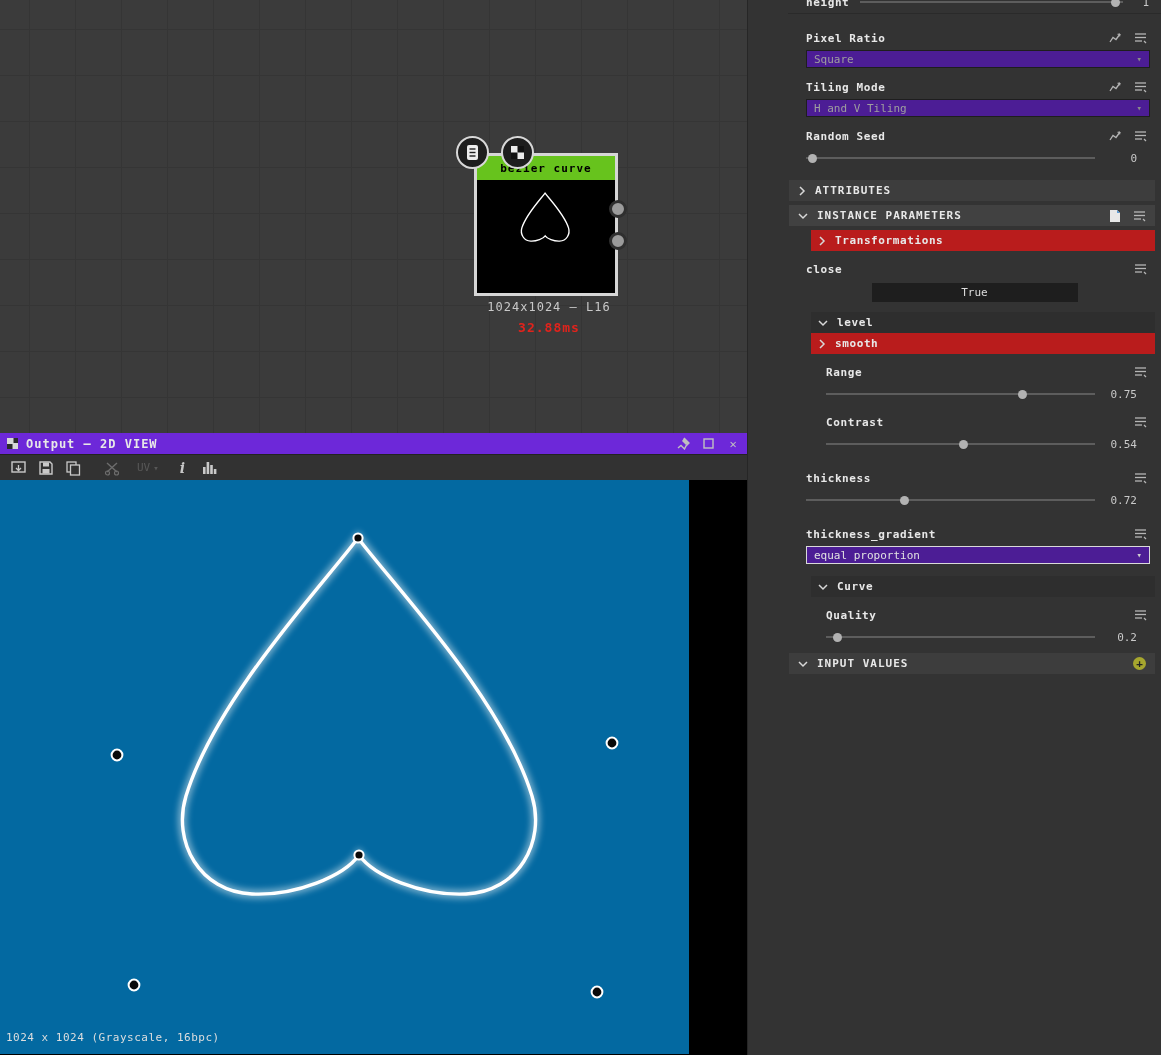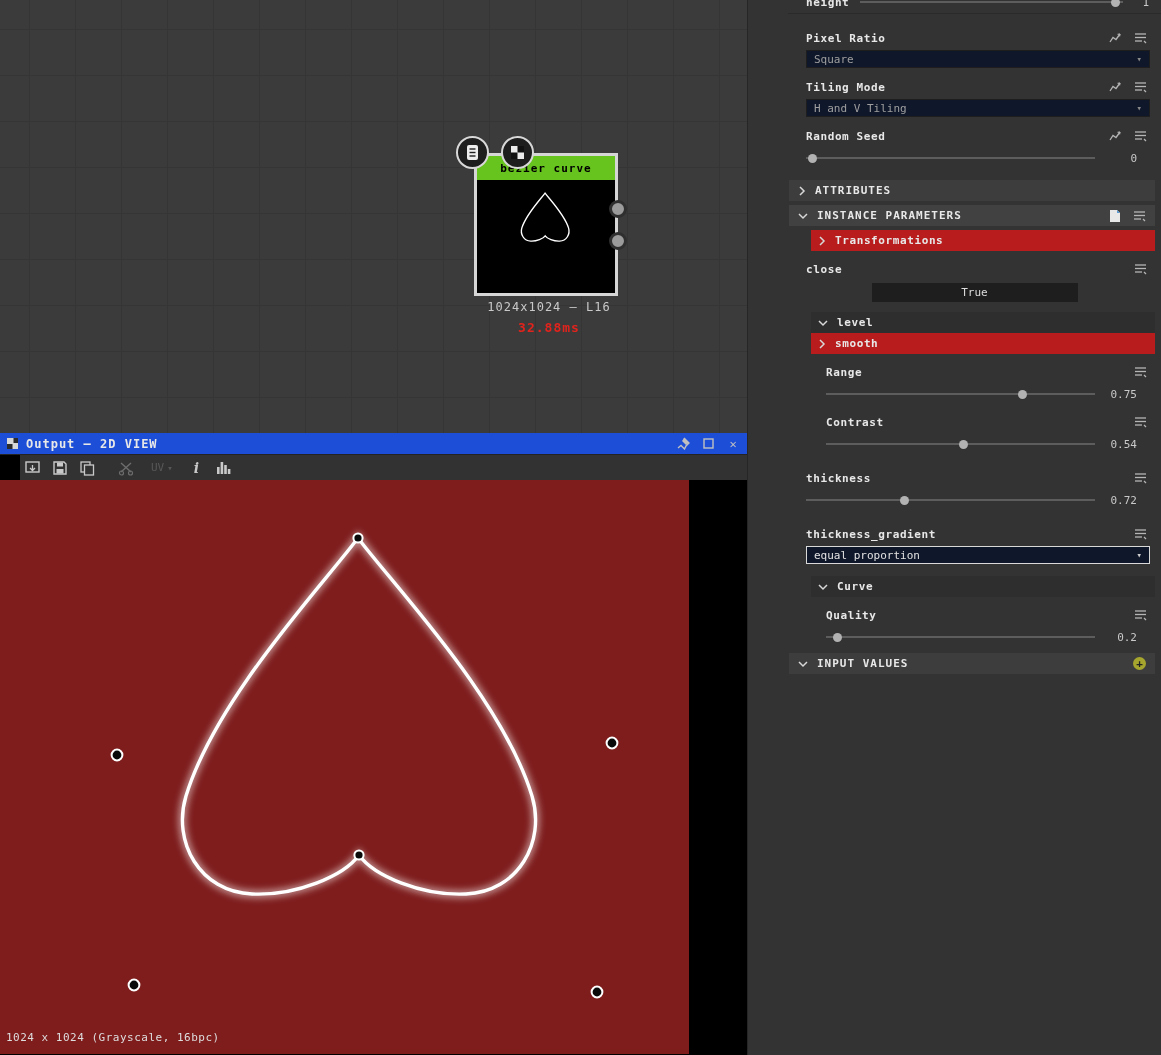--- a/index.html
+++ b/index.html
@@ -29,40 +29,40 @@
   .node-btn { position:absolute; top:136px; width:33px; height:33px; border-radius:50%;
               background:#1e1e1e; border:2px solid #d8d8d8; display:flex; align-items:center; justify-content:center; }
   .node-btn.b1 { left:456px; } .node-btn.b2 { left:501px; }
   .node-caption { position:absolute; left:459px; top:300px; width:180px; text-align:center;
                   color:#c9c9c9; font-size:12px; letter-spacing:1px; }
   .node-time { position:absolute; left:459px; top:320px; width:180px; text-align:center;
                color:#e0231c; font-size:13px; font-weight:bold; letter-spacing:1px; }
 
   
   .viewer { position:absolute; left:0; top:433px; width:747px; height:622px; background:#000; }
-  .viewer-titlebar { height:22px; background:#1d4ed8; border-bottom:1px solid #232323;
+  .viewer-titlebar { height:22px; background:#6d28d9; border-bottom:1px solid #232323;
                      display:flex; align-items:center; padding:0 6px; gap:7px; }
   .viewer-title { font-weight:bold; font-size:12px; color:#e8e8e8; letter-spacing:1px; }
   .titlebar-right { margin-left:auto; display:flex; align-items:center; gap:9px; }
   .tb-ic { display:flex; align-items:center; justify-content:center; width:16px; height:16px; color:#c0c0c0; }
-  .viewer-toolbar { height:25px; background:#323232; display:flex; align-items:center; gap:11px; padding:0 4px;margin-left:20px; }
+  .viewer-toolbar { height:25px; background:#323232; display:flex; align-items:center; gap:11px; padding:0 10px; }
   .tool { display:flex; align-items:center; justify-content:center; height:18px; color:#c9c9c9; }
   .tool.dim { opacity:0.42; }
   .uv-drop { display:flex; align-items:center; gap:3px; color:#8a8a8a; font-size:11px; }
-  .viewer-canvas { position:relative; width:689px; height:574px; background:#7f1d1d; overflow:hidden; }
+  .viewer-canvas { position:relative; width:689px; height:574px; background:#0369a1; overflow:hidden; }
   .viewer-status { position:absolute; left:6px; bottom:10px; color:#dedede; font-size:11px; letter-spacing:0.5px; }
 
   
   .props { position:absolute; left:747px; top:0; width:414px; height:1055px; background:#333;
            border-left:1px solid #262626; overflow:hidden;padding-left:40px; }
   .plabel { font-weight:bold; font-size:11px; color:#e8e8e8; letter-spacing:0.6px; }
   .label-row { display:flex; align-items:center; height:24px; padding:0 14px 0 18px; }
   .label-row.indent { padding-left:38px; }
   .row-icons { margin-left:auto; display:flex; align-items:center; gap:12px; }
-  .dropdown { margin:0 11px 7px 18px; height:18px; background:#0f172a; border:1px solid #1e1e1e;
+  .dropdown { margin:0 11px 7px 18px; height:18px; background:#4c1d95; border:1px solid #1e1e1e;
               display:flex; align-items:center; padding:0 7px; color:#9f9f9f; font-size:11px; }
   .dropdown.focused { border:1px solid #d9d9d9; color:#e2e2e2; }
   .dropdown .arrow { margin-left:auto; color:#8a8a8a; font-size:9px; }
   .slider-row { display:flex; align-items:center; height:20px; padding:0 24px 0 18px; gap:10px; }
   .slider-row.indent { padding-left:38px; }
   .slider { position:relative; flex:1; height:10px; }
   .slider .track { position:absolute; left:0; right:0; top:4px; height:2px; background:#5d5d5d; }
   .slider .handle { position:absolute; top:0.5px; width:9px; height:9px; border-radius:50%;
                     background:#b2b2b2; margin-left:-4px; }
   .sval { color:#c9c9c9; font-size:11px; min-width:32px; text-align:right; }

